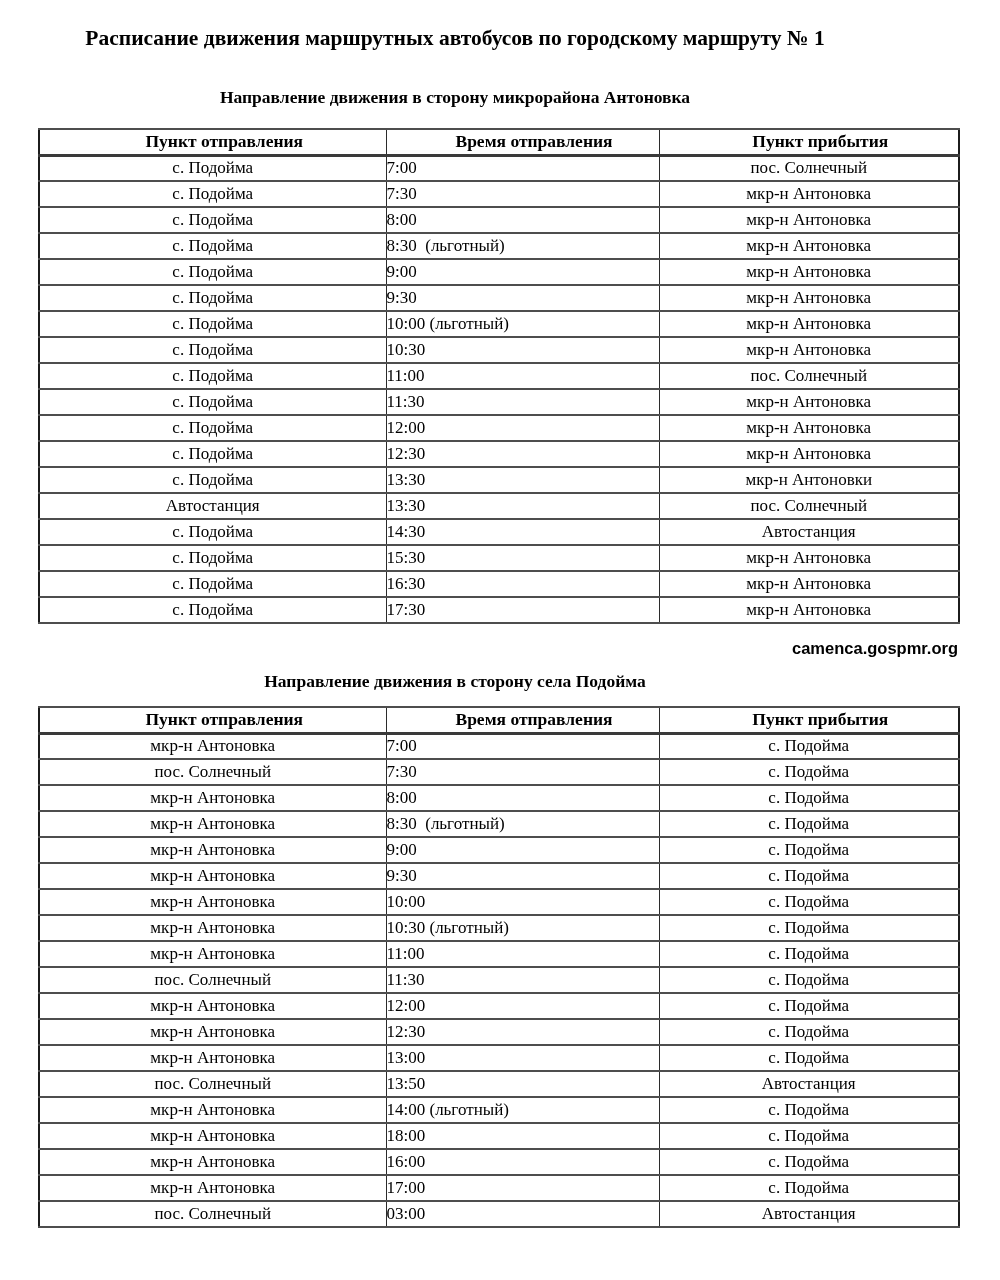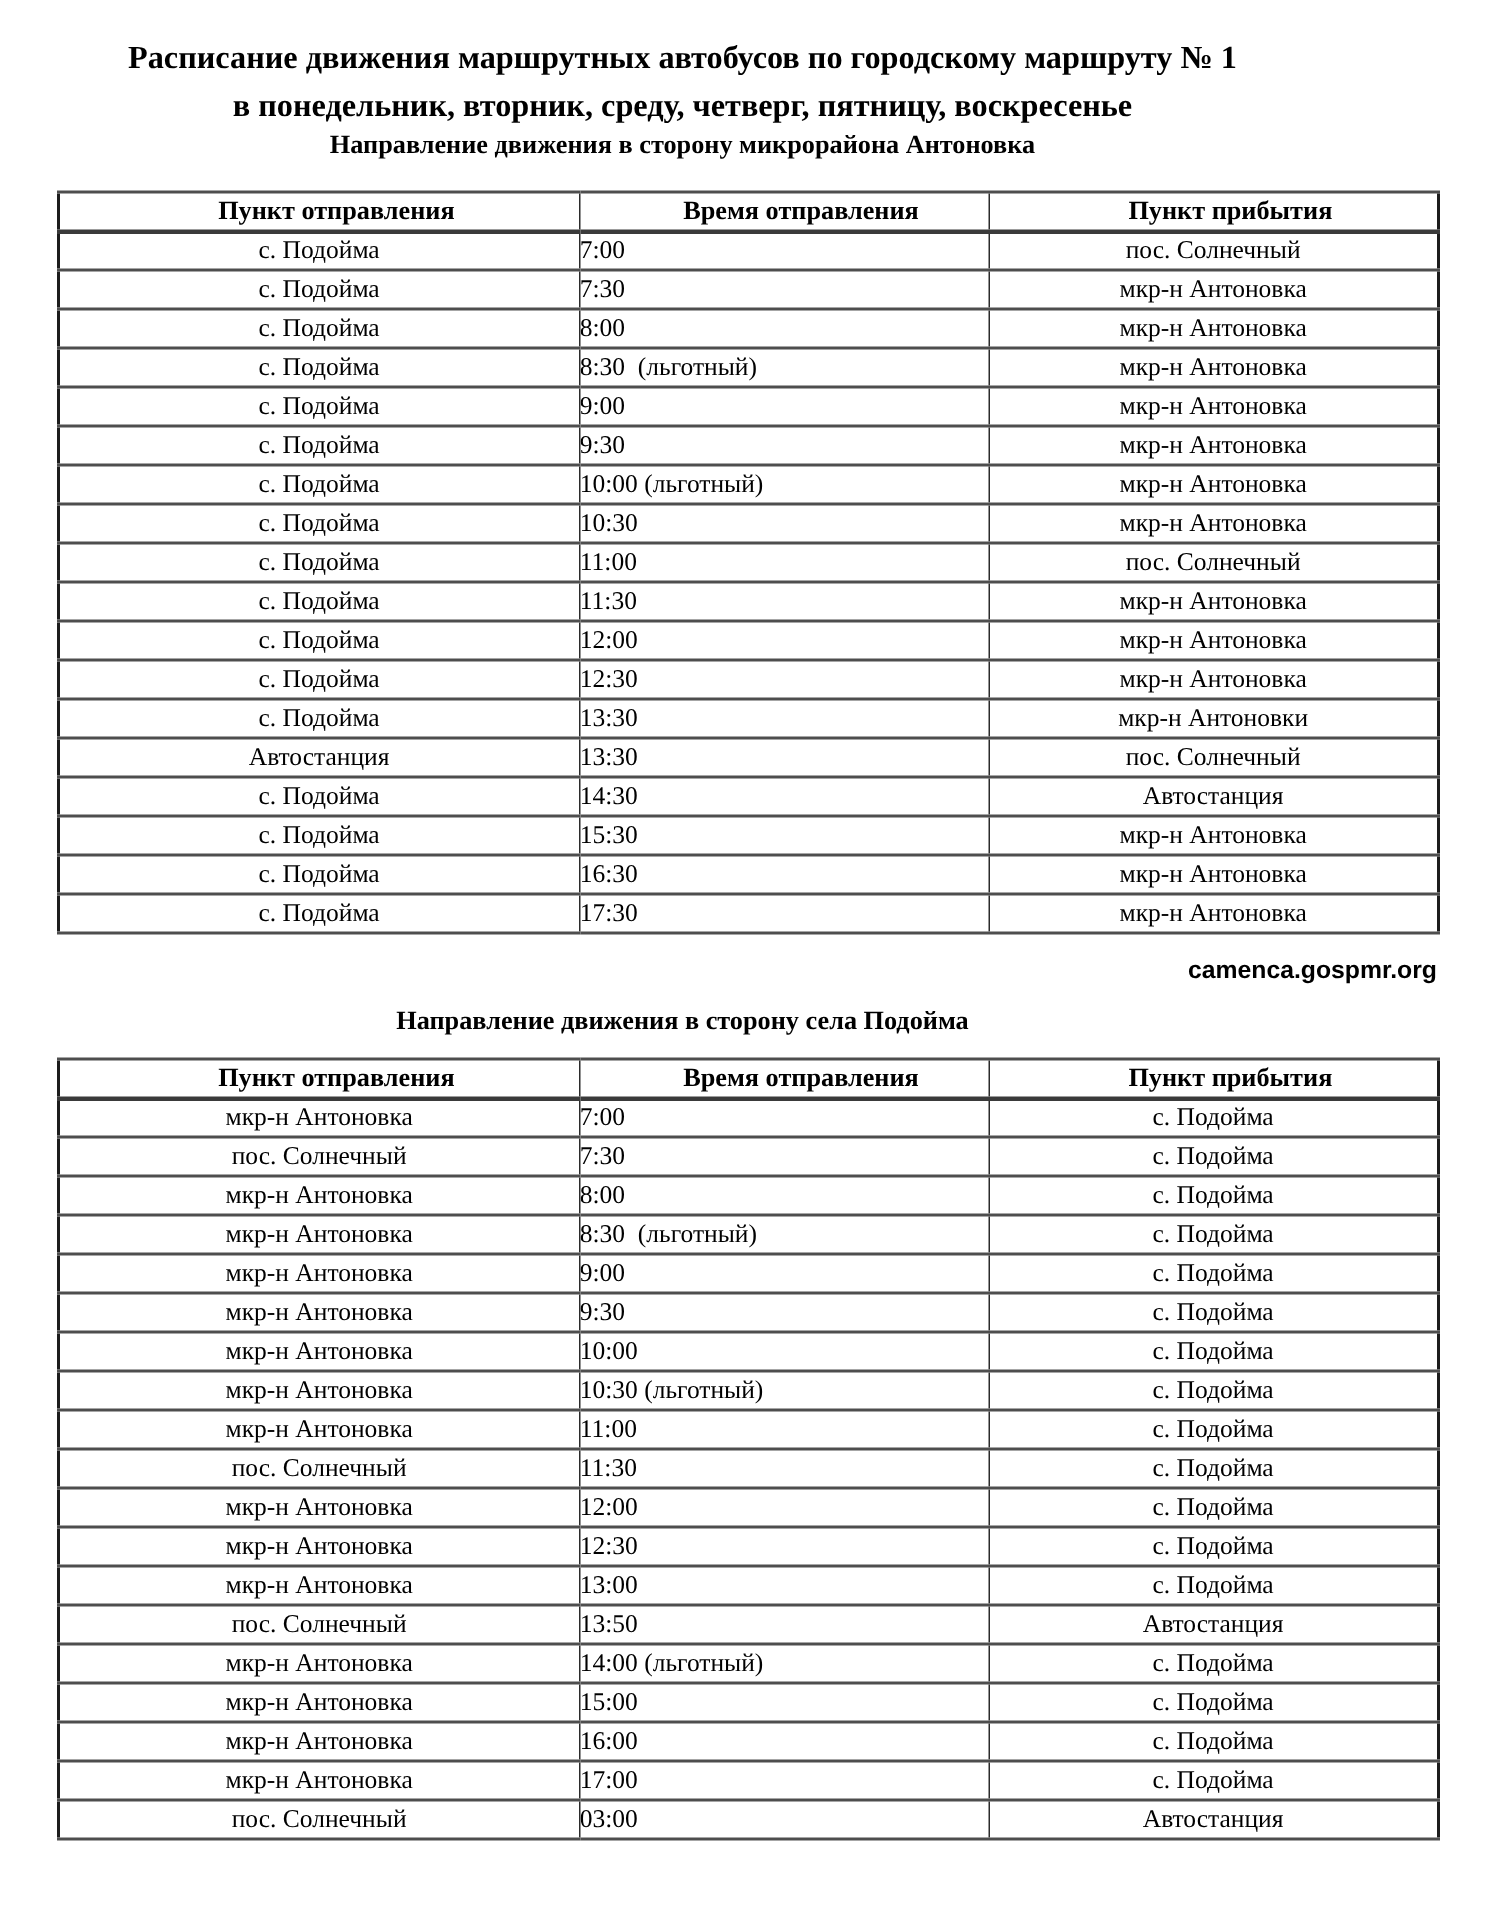--- a/index.html
+++ b/index.html
@@ -19,21 +19,21 @@
     line-height: 32px;
     margin-top: 6px;
   }
 
   .section-heading {
     text-align: center;
     font-weight: bold;
     font-size: 17.5px;
     line-height: 20px;
   }
-  .section-heading.first  { margin-bottom: 21px; }
+  .section-heading.first  { margin-top: 33px; margin-bottom: 21px; }
   .section-heading.second { margin-top: 13px; margin-bottom: 15px; }
 
   table.schedule {
     width: 920px;
     border-collapse: collapse;
     table-layout: fixed;
     border: 2px solid #1c1c1c;
   }
   table.schedule col.col-from { width: 347px; }
   table.schedule col.col-time { width: 273px; }
@@ -70,21 +70,20 @@
     margin-top: 14px;
   }
 </style>
 </head>
 <body>
 
 <div class="page">
 
   <div class="doc-title">
     <div>Расписание движения маршрутных автобусов по городскому маршруту № 1</div>
-    <div>в понедельник, вторник, среду, четверг, пятницу, воскресенье</div>
   </div>
 
   <div class="section-heading first">Направление движения в сторону микрорайона Антоновка</div>
 
   <table class="schedule">
     <colgroup>
         <col class="col-from">
         <col class="col-time">
         <col class="col-to">
       </colgroup>
@@ -277,21 +276,21 @@
           <td class="c1">13:50</td>
           <td class="c2">Автостанция</td>
         </tr>
         <tr>
           <td class="c0">мкр-н Антоновка</td>
           <td class="c1">14:00 (льготный)</td>
           <td class="c2">с. Подойма</td>
         </tr>
         <tr>
           <td class="c0">мкр-н Антоновка</td>
-          <td class="c1">15:00</td>
+          <td class="c1">18:00</td>
           <td class="c2">с. Подойма</td>
         </tr>
         <tr>
           <td class="c0">мкр-н Антоновка</td>
           <td class="c1">16:00</td>
           <td class="c2">с. Подойма</td>
         </tr>
         <tr>
           <td class="c0">мкр-н Антоновка</td>
           <td class="c1">17:00</td>

